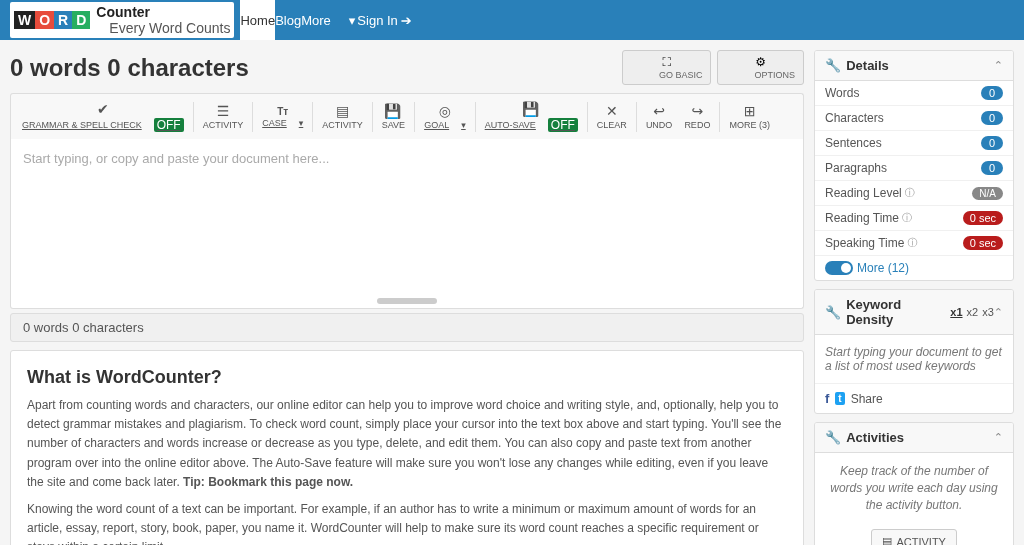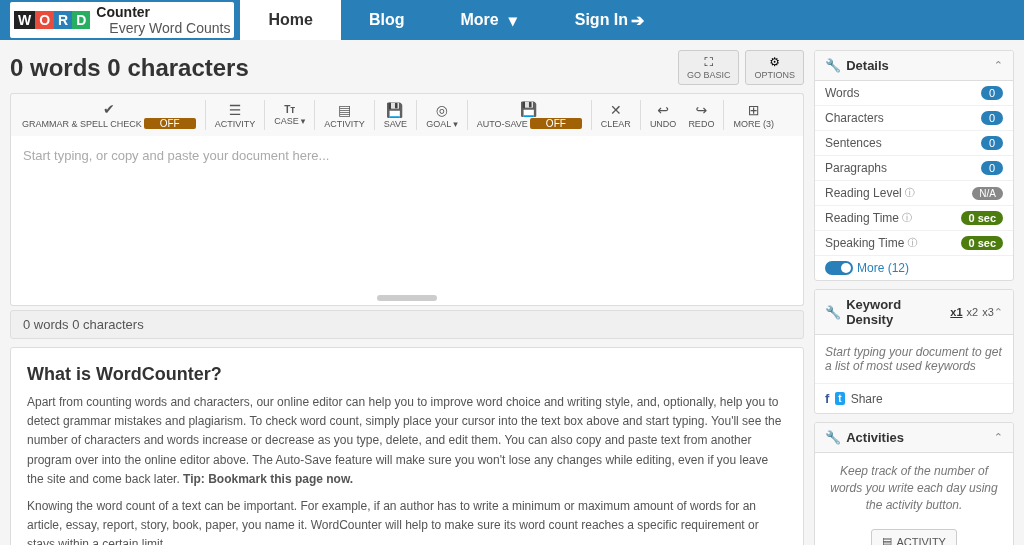--- a/index.html
+++ b/index.html
@@ -24,30 +24,29 @@
     .logo-w { background: #222; color: white; font-weight: bold; font-size: 14px; padding: 1px 4px; }
     .logo-o { background: #e74c3c; color: white; font-weight: bold; font-size: 14px; padding: 1px 4px; }
     .logo-r { background: #2980b9; color: white; font-weight: bold; font-size: 14px; padding: 1px 4px; }
     .logo-d { background: #27ae60; color: white; font-weight: bold; font-size: 14px; padding: 1px 4px; }
     .logo-counter { font-size: 14px; font-weight: bold; color: #222; margin-left: 3px; }
     .logo-subtitle { font-size: 14px; color: #555; display: block; padding-left: 16px; }
     nav { display: flex; align-items: center; }
     .nav-item {
       color: white;
       text-decoration: none;
-      padding: 0 28px;
+      padding: 0 0;
       height: 40px;
       display: flex;
       align-items: center;
-      font-size: 16px;
+      font-size: 13px;
       cursor: pointer;
-      font-weight: bold;
     }
     .nav-item.active { background: white; color: #333; }
-    .nav-more { display: flex; gap: 10px; }
+    .nav-more { display: flex; gap: 18px; }
     .nav-signin { margin-left: 2px; }
 
     
     .main-wrapper {
       display: flex;
       padding: 10px;
       gap: 10px;
       max-width: 1024px;
     }
 
@@ -73,21 +72,21 @@
       border-radius: 3px;
       padding: 4px 8px;
       font-size: 11px;
       cursor: pointer;
       display: flex;
       flex-direction: column;
       align-items: center;
       gap: 1px;
     }
     .title-btn .icon { font-size: 12px; }
-    .title-btn .label { font-size: 9px; color: #666; }
+    .title-btn .label { font-size: 9px; color: #666; margin-left: 28px; }
 
     
     .toolbar {
       background: #f8f8f8;
       border: 1px solid #ddd;
       border-bottom: none;
       border-radius: 3px 3px 0 0;
       padding: 4px 6px;
       display: flex;
       align-items: center;
@@ -101,28 +100,28 @@
       padding: 3px 5px;
       cursor: pointer;
       border-radius: 3px;
       font-size: 10px;
       color: #555;
       gap: 1px;
     }
     .toolbar-item .t-icon { font-size: 14px; }
     .toolbar-item .t-label { font-size: 9px; white-space: nowrap; }
     .toolbar-badge-off {
-      background: #a16207;
+      background: #15803d;
       color: white;
-      font-size: 10px;
-      padding: 0 16px;
+      font-size: 12px;
+      padding: 0 3px;
       border-radius: 2px;
     }
     .toolbar-divider { width: 1px; height: 30px; background: #ddd; margin: 0 2px; }
-    .toolbar-label-row { display: flex; align-items: center; gap: 2px; }
+    .toolbar-label-row { display: flex; align-items: center; gap: 12px; text-decoration: underline; }
 
     
     .editor-area {
       border: 1px solid #ddd;
       border-top: none;
       background: white;
       min-height: 170px;
       padding: 12px;
       color: #aaa;
       font-size: 13px;
@@ -206,21 +205,21 @@
     .badge {
       background: #2980b9;
       color: white;
       border-radius: 10px;
       padding: 1px 7px;
       font-size: 11px;
       min-width: 22px;
       text-align: center;
     }
     .badge-na { background: #888; font-size: 10px; }
-    .badge-dark { background: #4d7c0f; font-weight: bold; }
+    .badge-dark { background: #b91c1c; }
 
     .more-link {
       padding: 5px 10px;
       display: flex;
       align-items: center;
       gap: 4px;
       font-size: 12px;
       color: #2980b9;
       cursor: pointer;
     }

